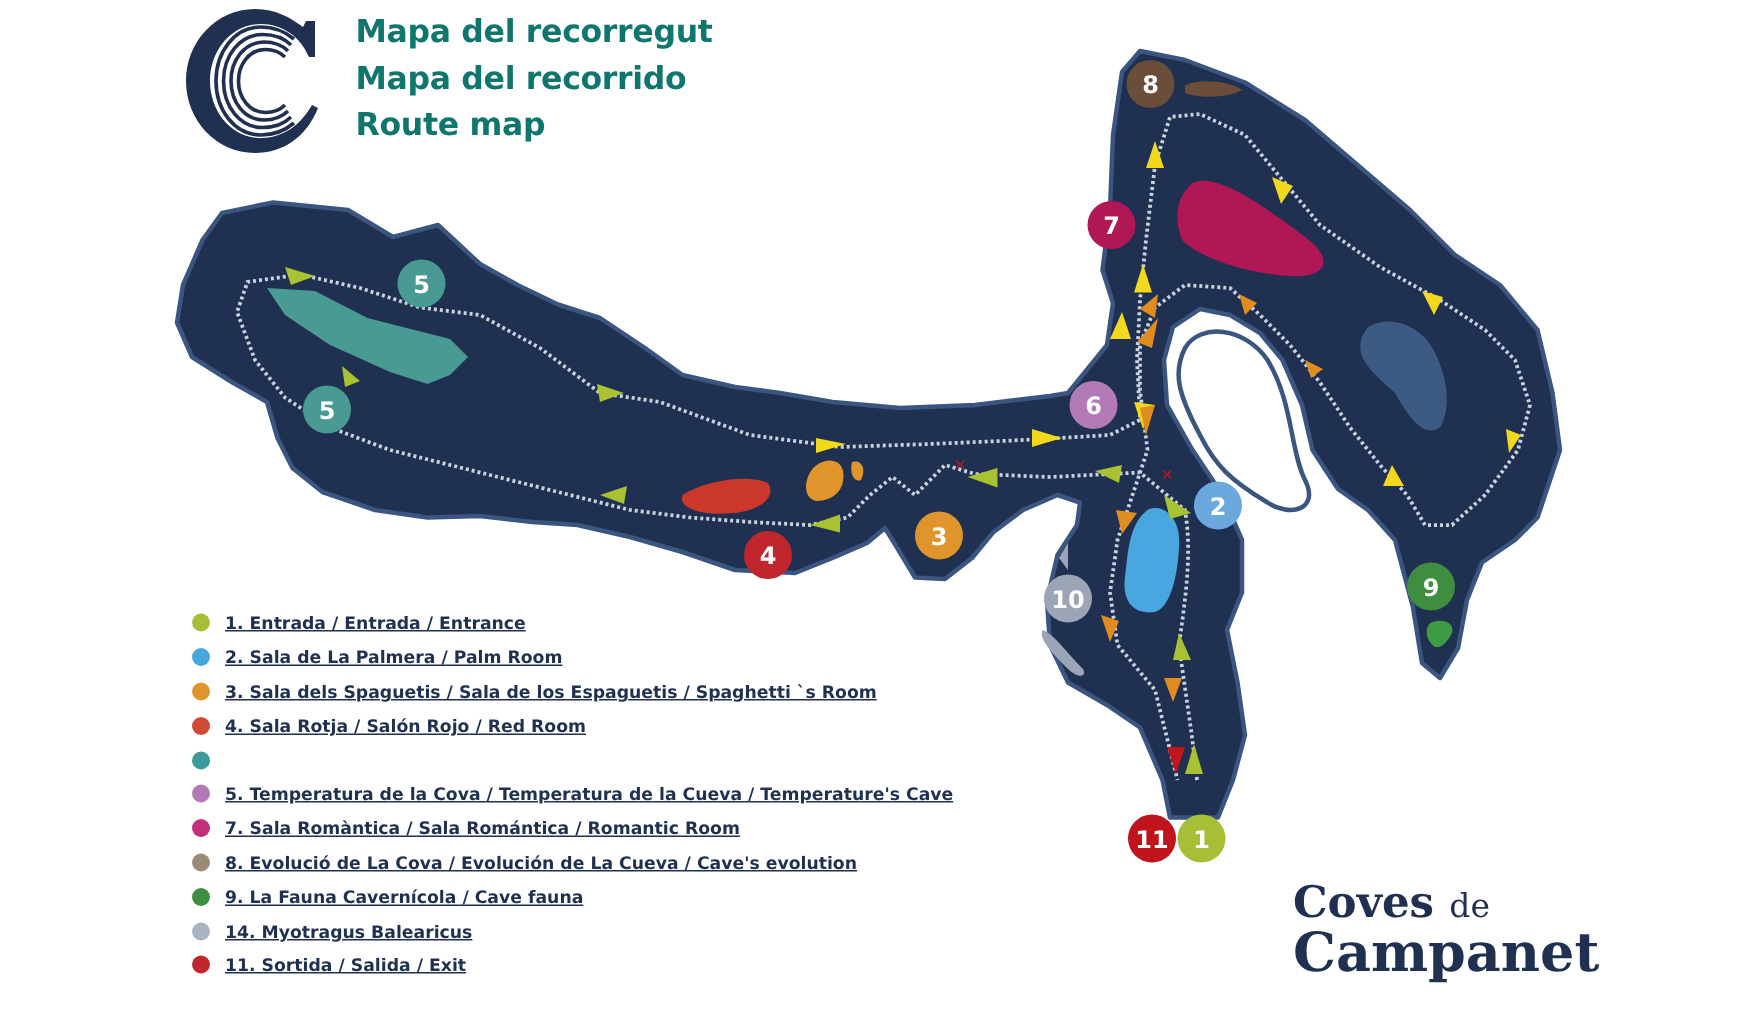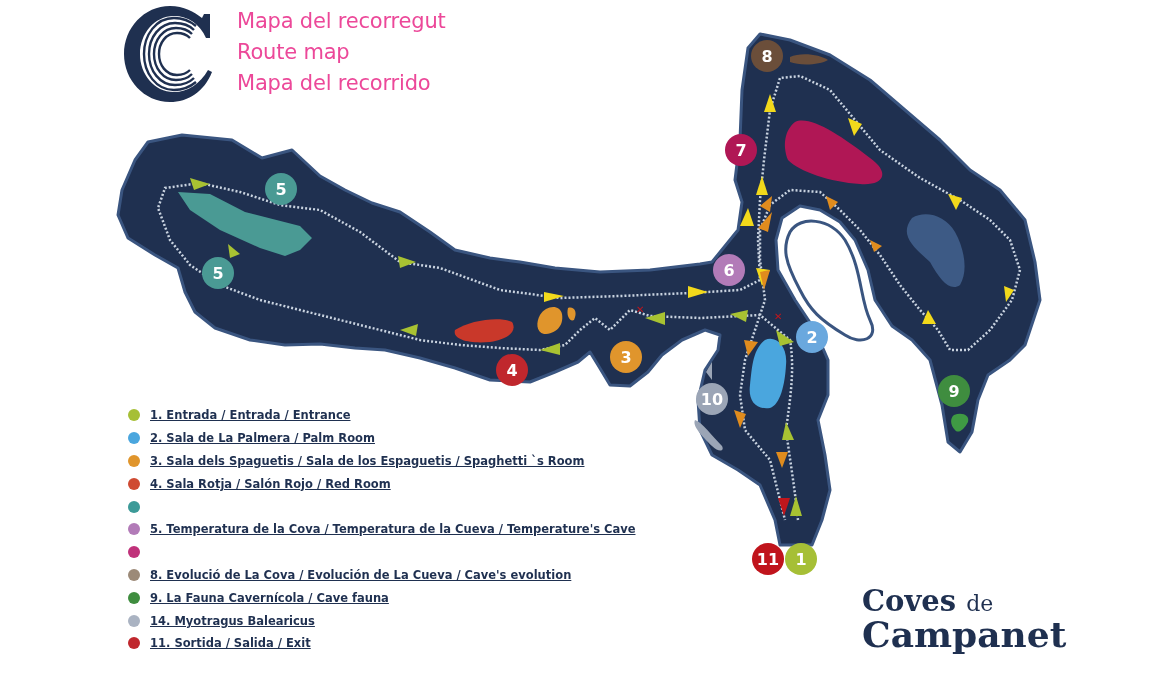--- a/index.html
+++ b/index.html
@@ -1,18 +1,18 @@
 <!DOCTYPE html>
 <html><head>
 <meta charset="utf-8">
 <style>
   html,body{margin:0;padding:0;background:#fff;}
   body{width:1161px;height:678px;position:relative;overflow:hidden;font-family:"DejaVu Sans","Liberation Sans",sans-serif;color:#1f3050;}
   .title-block{position:absolute;left:237px;top:6px;}
-  .title-line{font-weight:normal;font-size:21px;line-height:31px;color:#ec4899;letter-spacing:-0.2px;}
+  .title-line{font-weight:bold;font-size:21px;line-height:31px;color:#0f766e;letter-spacing:-0.2px;}
   .logo{position:absolute;left:122px;top:4px;width:96px;height:100px;}
   svg.map{position:absolute;left:0;top:0;}
   .legend{position:absolute;left:128px;top:404px;text-decoration:underline;}
   .legend-item{display:flex;align-items:center;height:22.8px;}
   .legend-dot{width:12px;height:12px;border-radius:50%;margin-right:10px;flex:0 0 12px;}
   .legend-label{font-size:11.5px;font-weight:bold;color:#1f3050;white-space:nowrap;}
   .brand{position:absolute;left:862px;top:586px;font-family:"DejaVu Serif","Liberation Serif",serif;color:#1f3050;font-weight:bold;line-height:31px;}
   .brand .l1{font-size:29px;}
   .brand .de{font-weight:normal;font-size:22px;}
   .brand .l2{font-size:36px;}
@@ -26,22 +26,22 @@
   <g fill="none" stroke="#1f3050" stroke-width="2.4">
     <path d="M74 22 C68 17 60 14 52 14 C34 14 22 31 22 50 C22 69 34 86 52 86 C60 86 68 83 74 78"></path>
     <path d="M72 26 C67 21 60 19 53 19 C38 19 27 33 27 50 C27 67 38 81 53 81 C60 81 67 79 72 74"></path>
     <path d="M70 30 C66 26 60 24 54 24 C41 24 32 36 32 50 C32 64 41 76 54 76 C60 76 66 74 70 70"></path>
     <path d="M68 34 C65 31 60 29 55 29 C44 29 37 39 37 50 C37 61 44 71 55 71 C60 71 65 69 68 66"></path>
   </g>
 </svg>
 
 <div class="title-block">
   <div class="title-line">Mapa del recorregut</div>
+  <div class="title-line">Mapa del recorrido</div>
   <div class="title-line">Route map</div>
-  <div class="title-line">Mapa del recorrido</div>
 </div>
 
 <svg class="map" width="1161" height="678" viewBox="0 0 1161 678">
   <defs>
     <marker id="none"></marker>
   </defs>
 
   <g fill="#1f3050" stroke="#3a5580" stroke-width="3" stroke-linejoin="round">
 
     <path d="M148 142 L182 135 L232 140 L262 158 L292 150 L320 176 L345 190 L372 203 L400 212 L430 232 L455 250 L490 258 L520 262 L555 268 L600 272 L650 270 L700 264 L712 262 L738 230 L742 202 L735 180 L740 140 L742 90 L748 48 L760 34 L790 40 L830 55 L870 80 L905 110 L940 140 L970 170 L1000 190 L1025 220 L1035 262 L1040 300 L1025 345 L1010 360 L988 375 L978 400 L972 432 L960 452 L948 442 L942 405 L930 360 L912 340 L892 326 L875 300 L868 270 L855 240 L840 222 L820 210 L800 206 L782 218 L776 240 L778 270 L795 300 L815 330 L828 360 L828 395 L818 420 L825 455 L830 490 L822 520 L812 545 L780 545 L775 520 L760 485 L738 470 L712 455 L700 430 L698 400 L705 370 L718 350 L720 335 L705 330 L682 340 L662 355 L648 372 L630 386 L610 385 L598 365 L590 352 L578 362 L555 372 L530 382 L490 380 L455 368 L420 358 L385 350 L355 348 L320 344 L285 345 L250 340 L215 328 L195 312 L185 292 L178 268 L155 255 L128 238 L118 215 L122 190 L135 160 Z"></path>
@@ -170,20 +170,21 @@
     </div>
     <div class="legend-item">
       <span class="legend-dot" style="background: rgb(60, 154, 152);"></span>
     </div>
     <div class="legend-item">
       <span class="legend-dot" style="background: rgb(178, 123, 184);"></span>
       <span class="legend-label">5. Temperatura de la Cova / Temperatura de la Cueva / Temperature's Cave</span>
     </div>
     <div class="legend-item">
       <span class="legend-dot" style="background: rgb(192, 49, 122);"></span>
+      <span class="legend-label">7. Sala Romàntica / Sala Romántica / Romantic Room</span>
     </div>
     <div class="legend-item">
       <span class="legend-dot" style="background: rgb(156, 138, 120);"></span>
       <span class="legend-label">8. Evolució de La Cova / Evolución de La Cueva / Cave's evolution</span>
     </div>
     <div class="legend-item">
       <span class="legend-dot" style="background: rgb(63, 141, 63);"></span>
       <span class="legend-label">9. La Fauna Cavernícola / Cave fauna</span>
     </div>
     <div class="legend-item">

